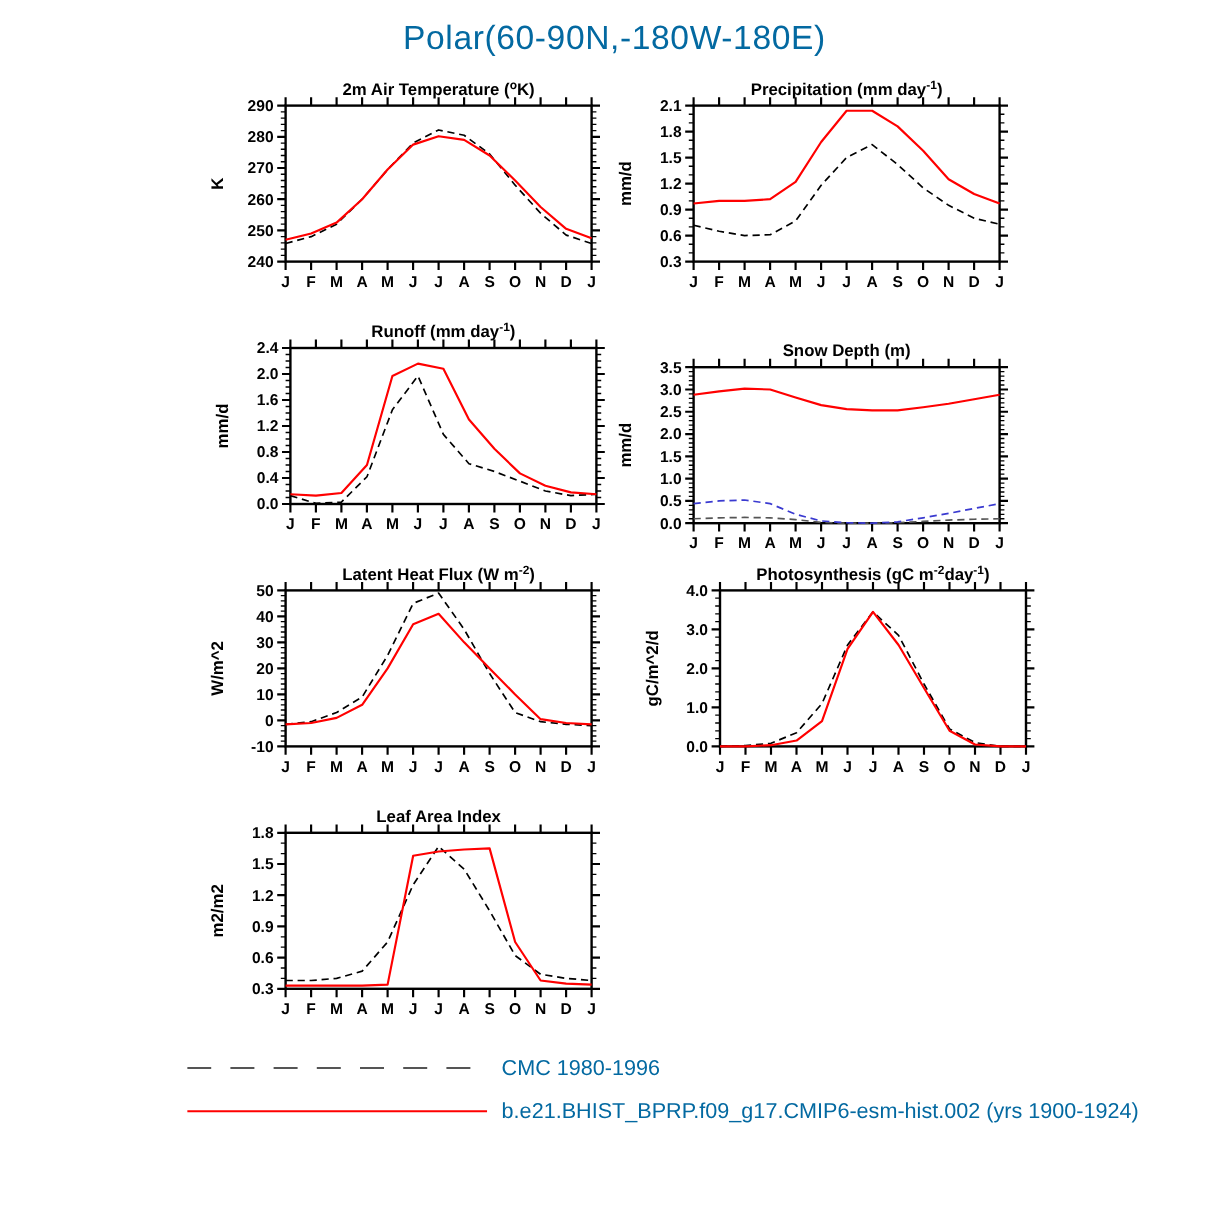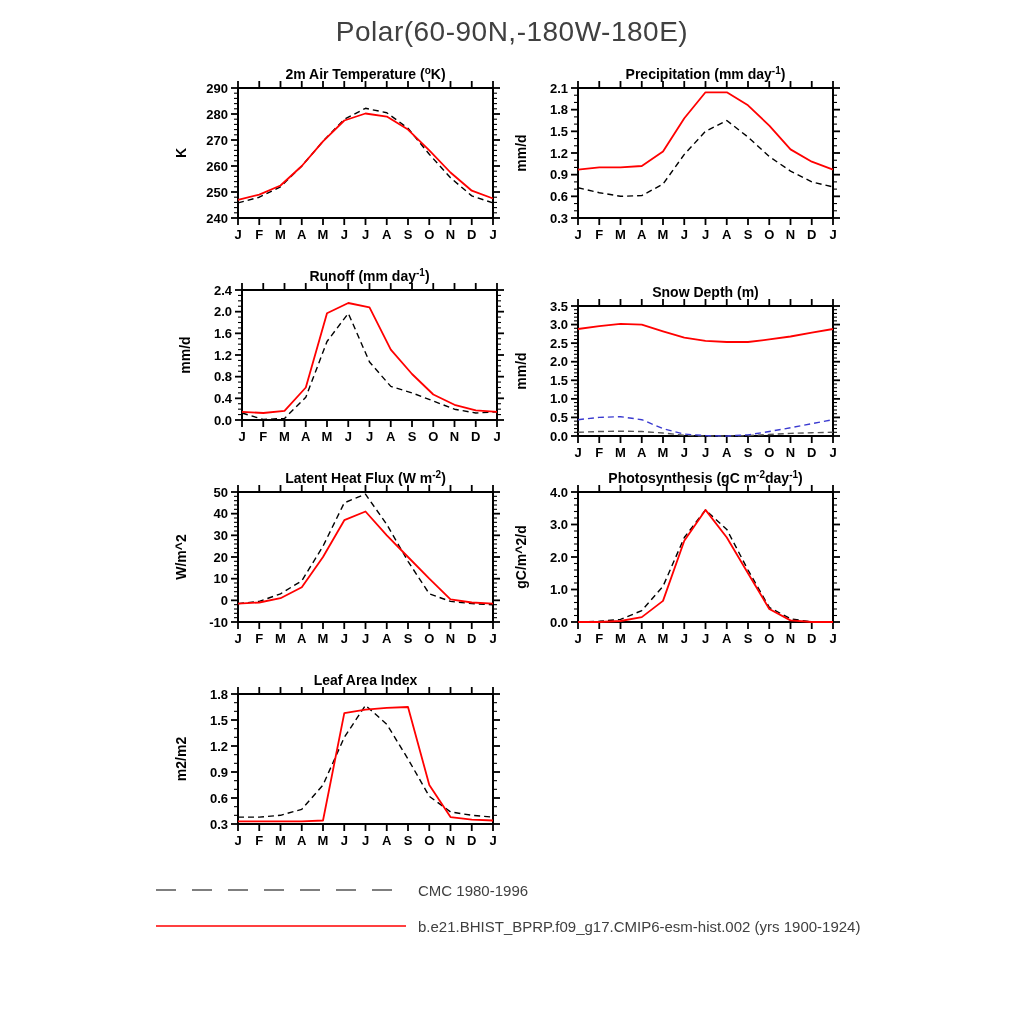--- a/index.html
+++ b/index.html
@@ -1,27 +1,27 @@
 <!DOCTYPE html>
 <html><head>
 <meta charset="utf-8">
 <style>
   html,body{margin:0;padding:0;background:#fff;}
   .canvas{position:relative;width:1024px;height:1024px;background:#ffffff;overflow:hidden;
-          font-family:"Liberation Sans", sans-serif;color:#404040;}
+          font-family:"Liberation Sans", sans-serif;color:#0369a1;}
   .main-title{position:absolute;top:16px;left:0;width:1024px;text-align:center;
               font-size:28px;letter-spacing:0.5px;}
   .panel{position:absolute;width:345px;height:192px;font-weight:bold;}
   #p0{left:170px;top:62px;}  #p1{left:510px;top:62px;text-align:right;}
   #p2{left:174px;top:264px;} #p3{left:510px;top:280px;}
-  #p4{left:170px;top:466px;} #p5{left:510px;top:466px;}
+  #p4{left:170px;top:466px;} #p5{left:532px;top:466px;}
   #p6{left:170px;top:668px;}
   .legend{position:absolute;left:156px;top:872px;}
   .legend-row{display:flex;align-items:center;height:36px;}
-  .legend-label{margin-left:12px;font-size:15px;white-space:nowrap;}
+  .legend-label{margin-left:12px;font-size:18px;white-space:nowrap;}
   svg text{font-family:"Liberation Sans", sans-serif;}
 </style>
 </head>
 <body>
 
 <div class="canvas">
   <div class="main-title">Polar(60-90N,-180W-180E)</div>
 
   <div class="panel" id="p0">
     <svg class="chart" width="345" height="192">

